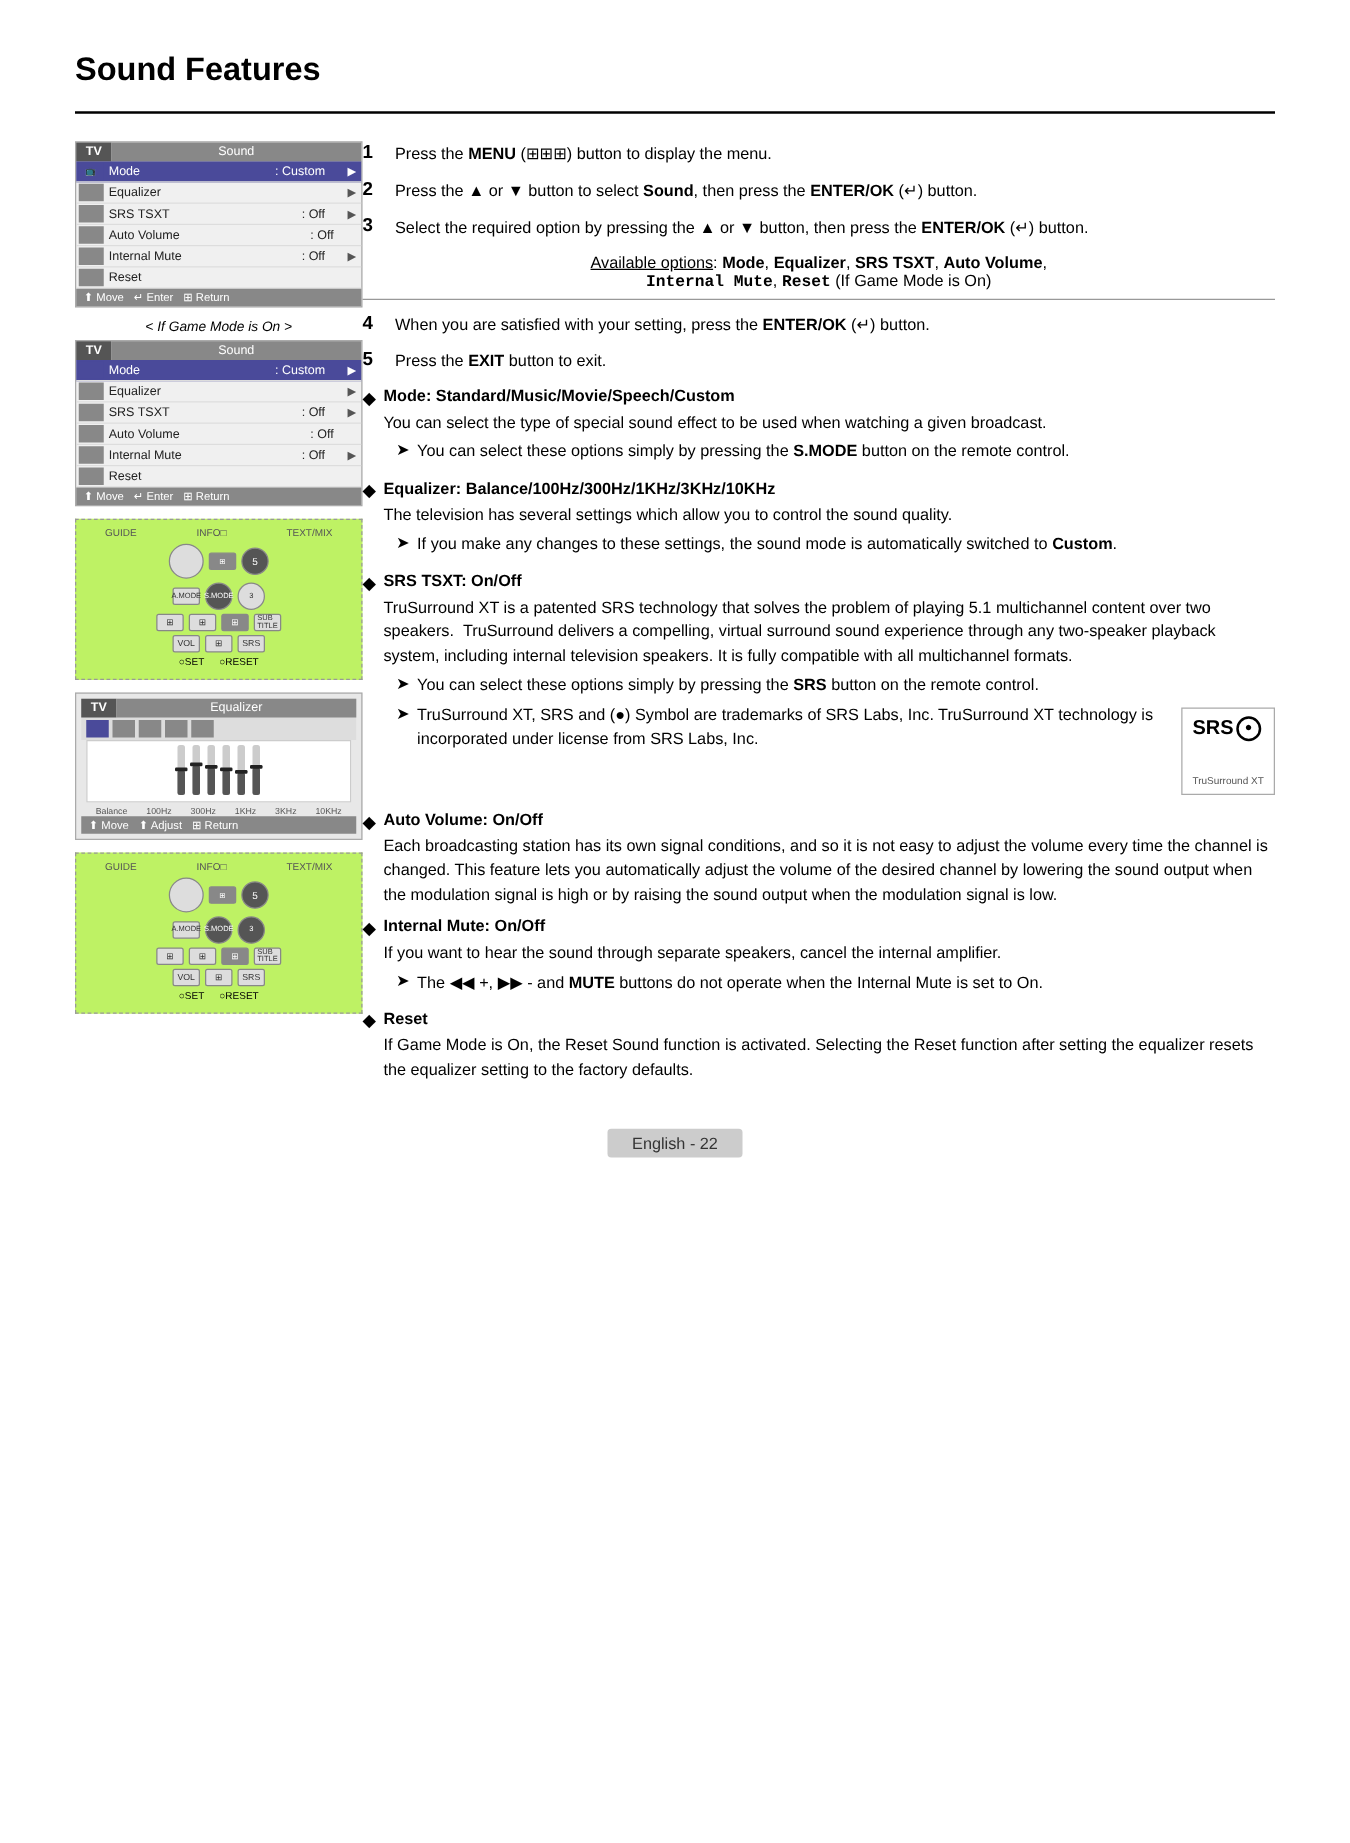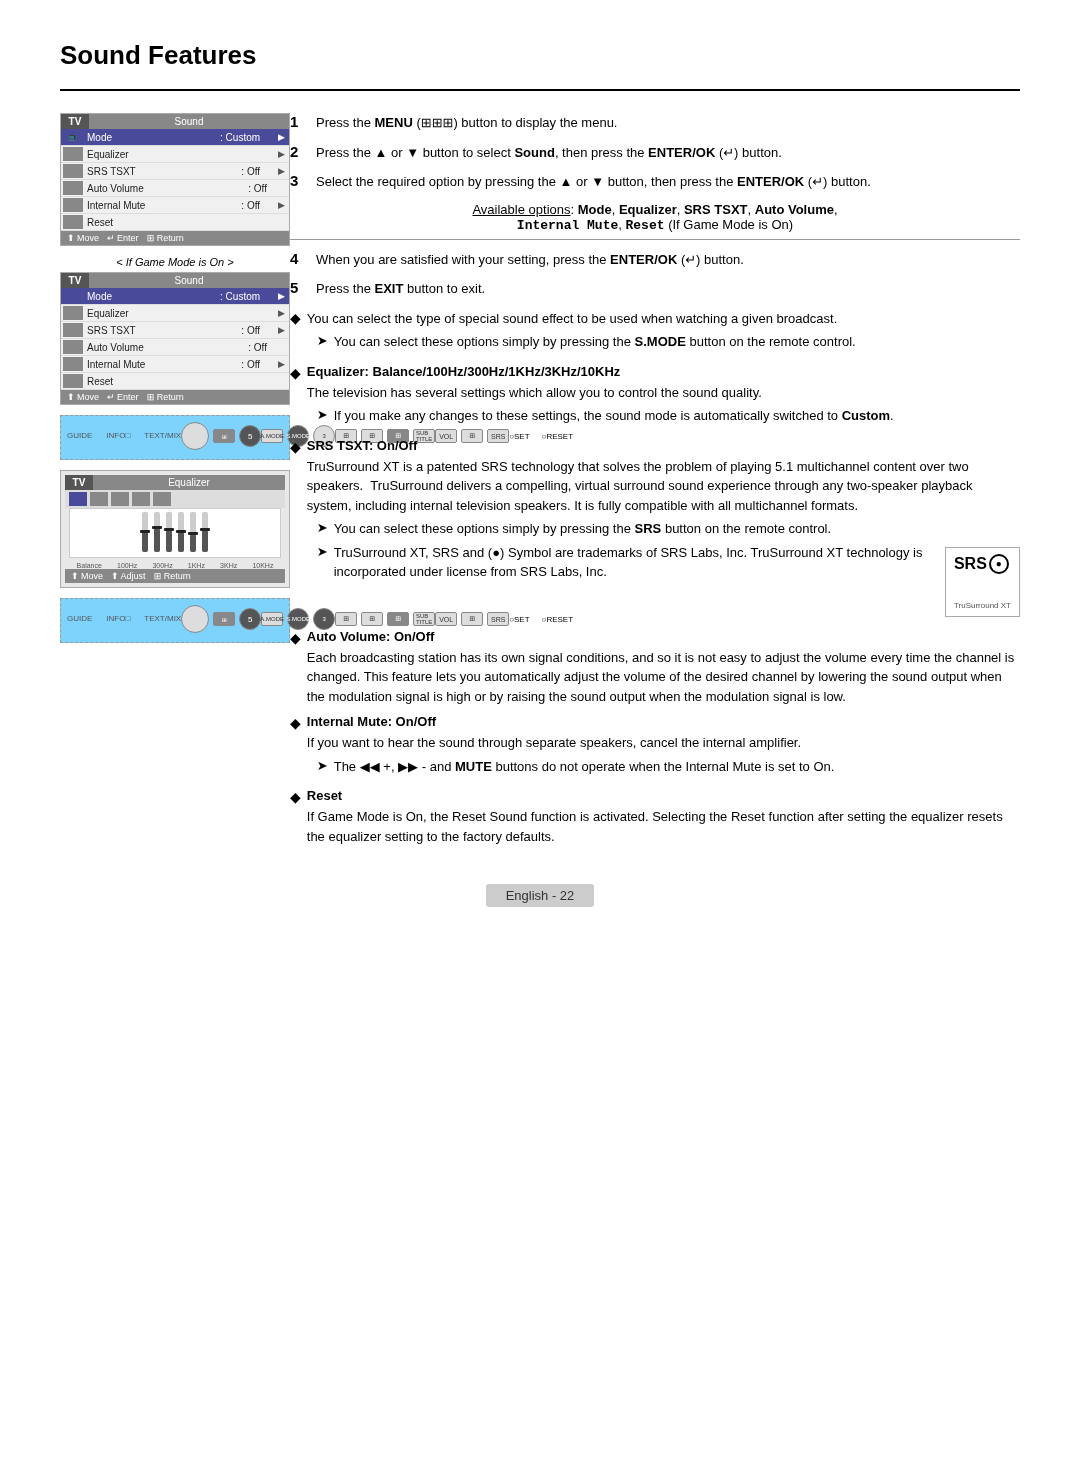--- a/index.html
+++ b/index.html
@@ -111,25 +111,25 @@
     .if-game-label {
       font-size: 11px;
       font-style: italic;
       margin-bottom: 4px;
       margin-top: 8px;
       text-align: center;
     }
     
     .remote-box {
       border: 1px dashed #999;
-      background: #7dd3fc;
+      background: #bef264;
       margin-bottom: 10px;
       padding: 6px;
       display: flex;
-      flex-direction: row;
+      flex-direction: column;
       align-items: center;
     }
     .remote-top-row {
       display: flex;
       gap: 14px;
       margin-bottom: 4px;
       font-size: 8px;
       color: #555;
       justify-content: space-around;
       width: 100%;
@@ -636,20 +636,21 @@
     <div class="step">
       <span class="step-num">5</span>
       <span class="step-text">
         Press the <b>EXIT</b> button to exit.
       </span>
     </div>
 
     <div class="section-bullet">
       <span class="diamond">◆</span>
       <div class="section-content">
+        <div class="section-title">Mode: Standard/Music/Movie/Speech/Custom</div>
         <div class="section-body">
           You can select the type of special sound effect to be used when watching a given broadcast.
         </div>
         <div class="arrow-item">
           <span class="arrow-sym">➤</span>
           <span class="arrow-text">
             You can select these options simply by pressing the <b>S.MODE</b> button on the remote control.
           </span>
         </div>
       </div>

